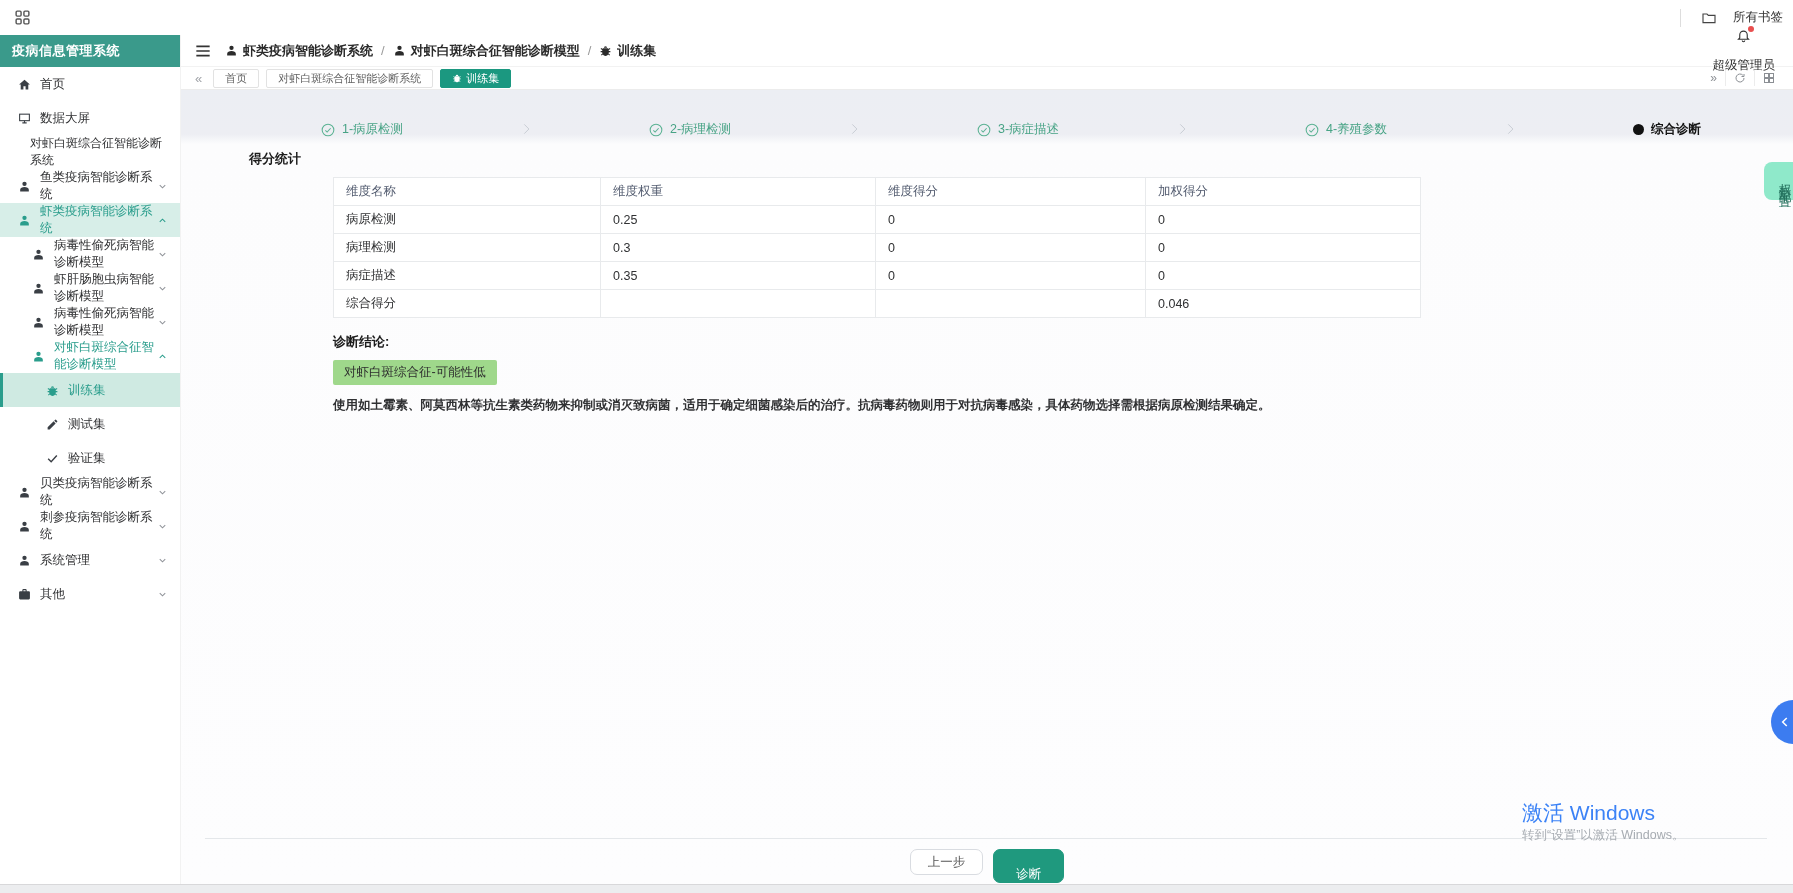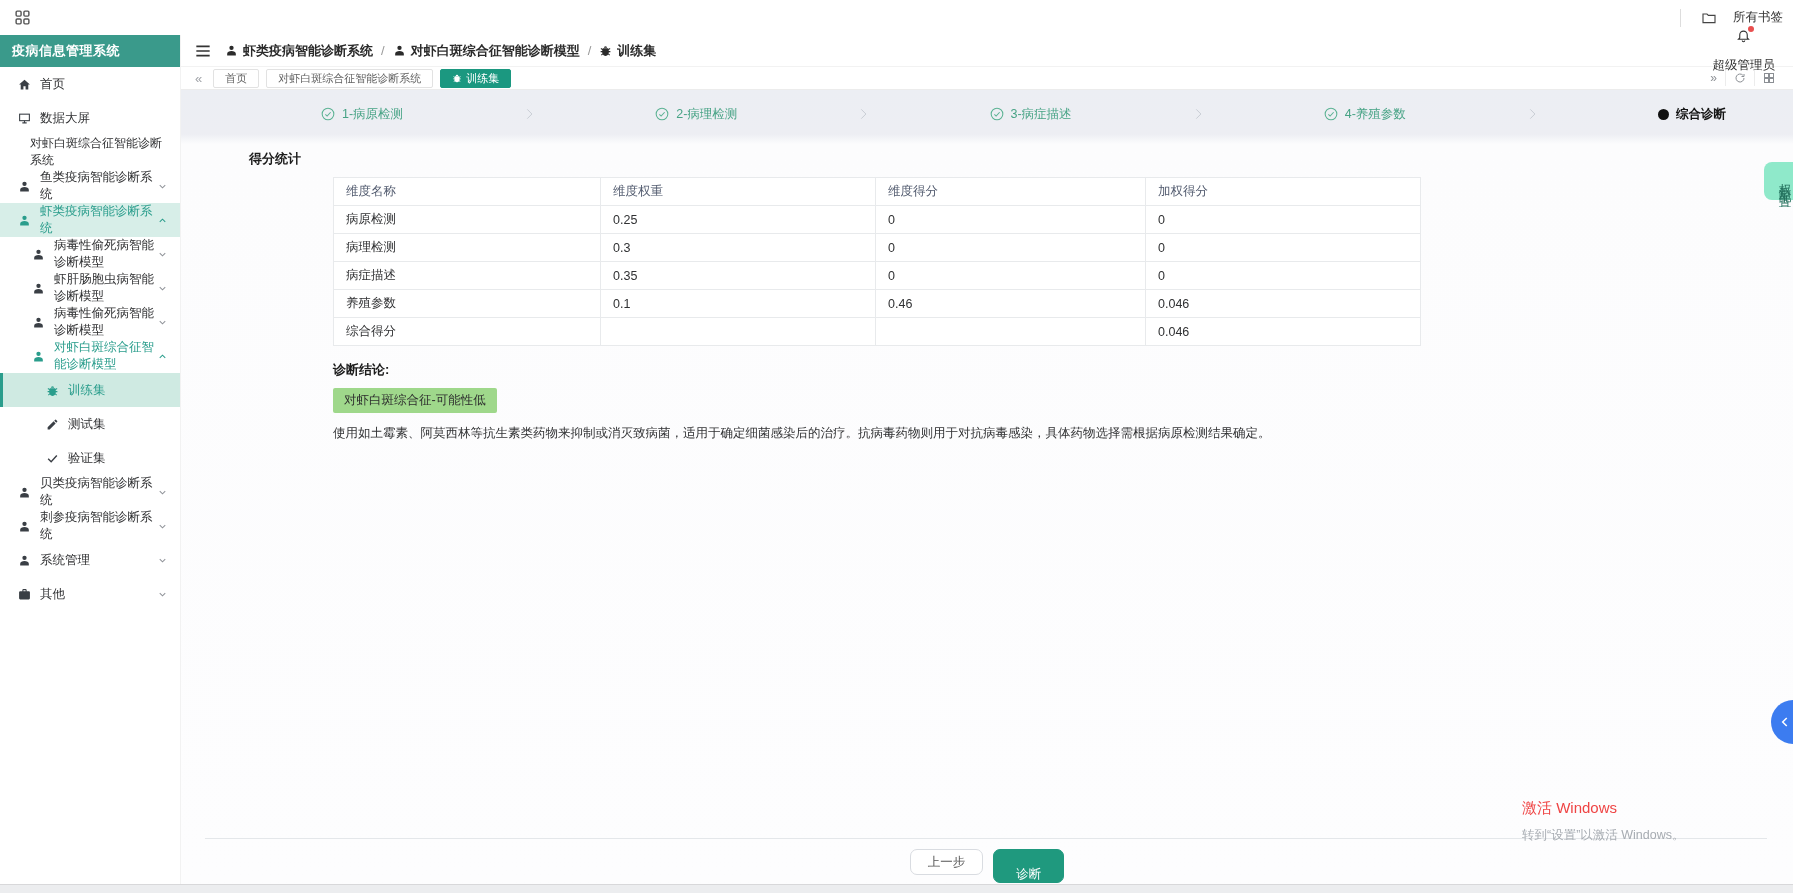--- a/index.html
+++ b/index.html
@@ -56,55 +56,55 @@
     border:1px solid #e2e2e2; background:#fff; border-radius:2px; font-size:11px; color:#636363; cursor:pointer; white-space:nowrap; }
   .tab.active { background:#1b9880; border-color:#1b9880; color:#fff; }
   .tabbar-right { margin-left:auto; display:flex; align-items:center; color:#8b8f94; }
   .tb-ctl { padding:0 8px; height:16px; display:flex; align-items:center; border-left:1px solid #ececec; cursor:pointer; font-size:12px; }
   .tb-ctl:first-child { border-left:none; }
 
   .content { position:absolute; left:0; right:0; top:55px; bottom:0;
     background:linear-gradient(180deg,#eceef3 0,#edeef3 44px,#fcfcfd 54px,#fdfdfe 100%); }
 
   
-  .stepper { display:flex; align-items:center; height:48px; padding-left:140px; padding-right:67px; }
+  .stepper { display:flex; align-items:flex-end; height:48px; padding-left:140px; padding-right:92px; }
   .step { display:flex; align-items:center; gap:7px; font-size:12.5px; color:#47a385; white-space:nowrap; cursor:pointer; }
   .step .s-ico { width:14px; height:14px; color:#5bb293; }
   .step.final { color:#141414; font-weight:bold; }
   .step-dot { width:11px; height:11px; border-radius:50%; background:#111; }
   .step-sep { flex:1; display:flex; justify-content:center; color:#c6cad2; }
 
   
   .score-title { margin:12px 0 9px 68px; font-size:13px; font-weight:bold; color:#1c1c1c; }
   table.score { border-collapse:collapse; margin-left:152px; width:1087px; table-layout:fixed; background:#fff; }
   table.score th, table.score td { border:1px solid #e8eaec; font-size:12.5px; font-weight:normal;
     text-align:left; padding:5px 12px; height:25px; color:#303133; }
   table.score th { color:#515a6e; }
   col.c1{width:267px} col.c2{width:275px} col.c3{width:270px} col.c4{width:275px}
 
   .section-label { margin:15px 0 0 152px; font-size:13px; font-weight:bold; color:#1c1c1c; }
   .badge { display:inline-block; margin:9px 0 0 152px; background:#9fd88b; color:#2e2e2e;
     font-size:12.5px; padding:4px 11px; border-radius:2px; }
-  .treatment { margin:10px 180px 0 152px; font-size:12.5px; color:#303133; line-height:1.6; }
+  .treatment { margin:10px 180px 0 152px; font-size:12.5px; color:#303133; line-height:1.6;font-weight:bold; }
 
   .footer-line { position:absolute; left:24px; right:26px; top:748px; border-top:1px solid #e4e7ea; }
   .footer-buttons { position:absolute; left:0; right:0; top:759px; display:flex; justify-content:center; gap:10px; }
   .btn { height:26px; font-size:12.5px; border-radius:7px; cursor:pointer; font-family:inherit; }
   .btn-plain { background:#fff; border:1px solid #d9dce1; color:#555; padding:0 17px; }
   .btn-primary { background:#1f997e; border:1px solid #1f997e; color:#fff; padding:16px 22px; }
 
   
   .weight-badge { position:absolute; right:0; top:162px; width:29px; background:#8fe9ca; color:#23705d;
     border-radius:8px 0 0 8px; font-size:12.5px; padding:11px 0; writing-mode:vertical-rl; text-orientation:upright;
     letter-spacing:4px; text-align:center; cursor:pointer; z-index:4; }
   .back-circle { position:absolute; right:-22px; top:700px; width:44px; height:44px; border-radius:50%;
     background:#3c7cf0; color:#fff; display:flex; align-items:center; padding-left:7px; cursor:pointer; z-index:4; }
 
   
-  .wm1 { position:absolute; left:1522px; top:799px; font-size:15px; color:#ef4444; z-index:3; }
+  .wm1 { position:absolute; left:1522px; top:799px; font-size:21px; color:#3b82f6; z-index:3; }
   .wm2 { position:absolute; left:1522px; top:827px; font-size:12.5px; color:#a6abb1; z-index:3; }
   .bottom-edge { position:absolute; left:0; right:0; top:884px; height:9px; background:#ecedef; border-top:1px solid #d8d8da; z-index:5; }
 </style>
 </head>
 <body>
 
 <div class="browser-bar">
   <span>
     <svg width="17" height="17" viewBox="0 0 24 24" fill="none" stroke="#555" stroke-width="2">
       <rect x="3" y="3" width="7" height="7" rx="1.5"></rect>
@@ -492,26 +492,20 @@
         <td>0</td>
         <td>0</td>
       </tr>
       <tr>
         <td>病症描述</td>
         <td>0.35</td>
         <td>0</td>
         <td>0</td>
       </tr>
       <tr>
-        <td>养殖参数</td>
-        <td>0.1</td>
-        <td>0.46</td>
-        <td>0.046</td>
-      </tr>
-      <tr>
         <td>综合得分</td>
         <td></td>
         <td></td>
         <td>0.046</td>
       </tr>
     </tbody>
       </table>
 
     <div class="section-label">诊断结论:</div>
     <div><span class="badge">对虾白斑综合征-可能性低</span></div>

